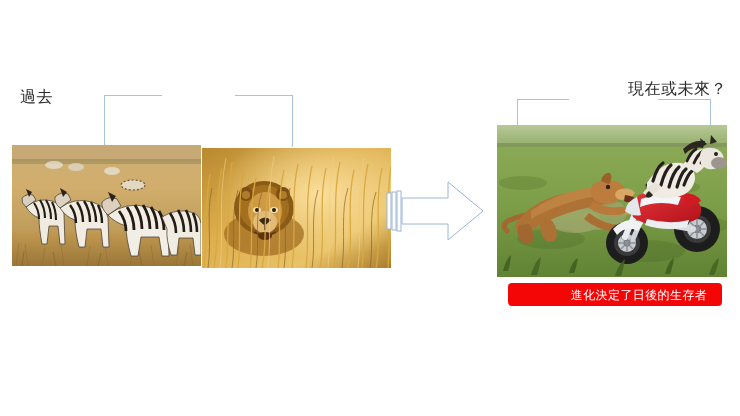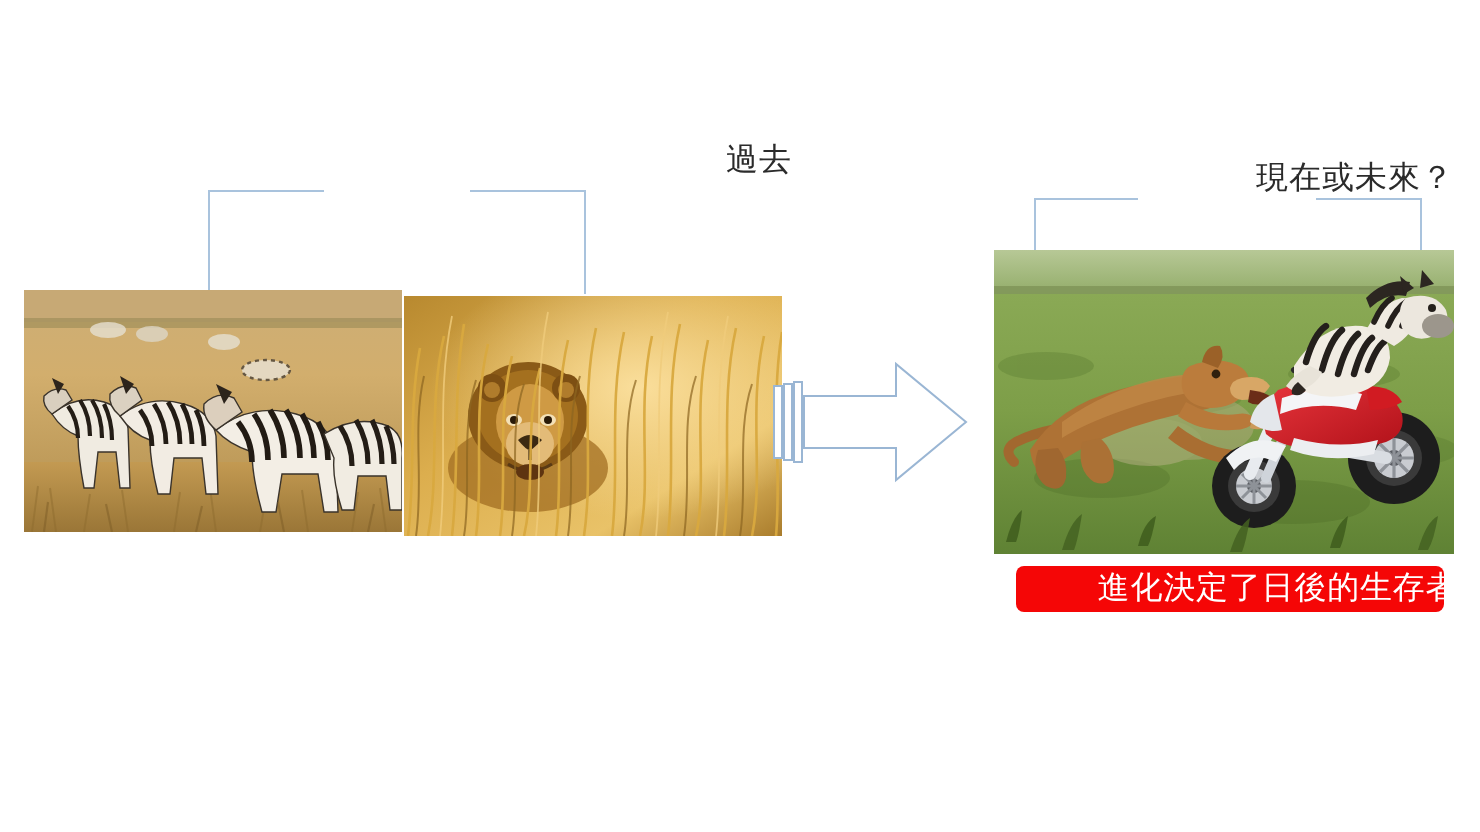--- a/index.html
+++ b/index.html
@@ -26,23 +26,24 @@
     position: absolute;
     font-size: 16px;
     line-height: 20px;
     color: #2b2b2b;
     white-space: nowrap;
     letter-spacing: 0.5px;
     font-family: "DejaVu Sans", "Liberation Sans", sans-serif;
   }
   #label-past {
     left: 0;
-    top: 70px;
+    top: 87px;
     width: 396px;
-    text-align: right;
+    text-align: left;
+    padding-left: 20px;
   }
   #label-future {
     left: 497px;
     top: 79px;
     width: 230px;
     text-align: right;
   }
 
   
   .bracket {
@@ -87,21 +88,21 @@
     width: 214px;
     height: 23px;
     background: #f50606;
     border-radius: 4px;
     display: flex;
     align-items: center;
     justify-content: center;
   }
   #caption-banner-text {
     color: #ffffff;
-    font-size: 16px;
+    font-size: 12px;
     line-height: 14px;
     letter-spacing: 0.4px;
     white-space: nowrap;
     font-family: Liberation Serif, serif;
     margin-left: 48px;
   }
 </style>
 </head>
 <body>
 

